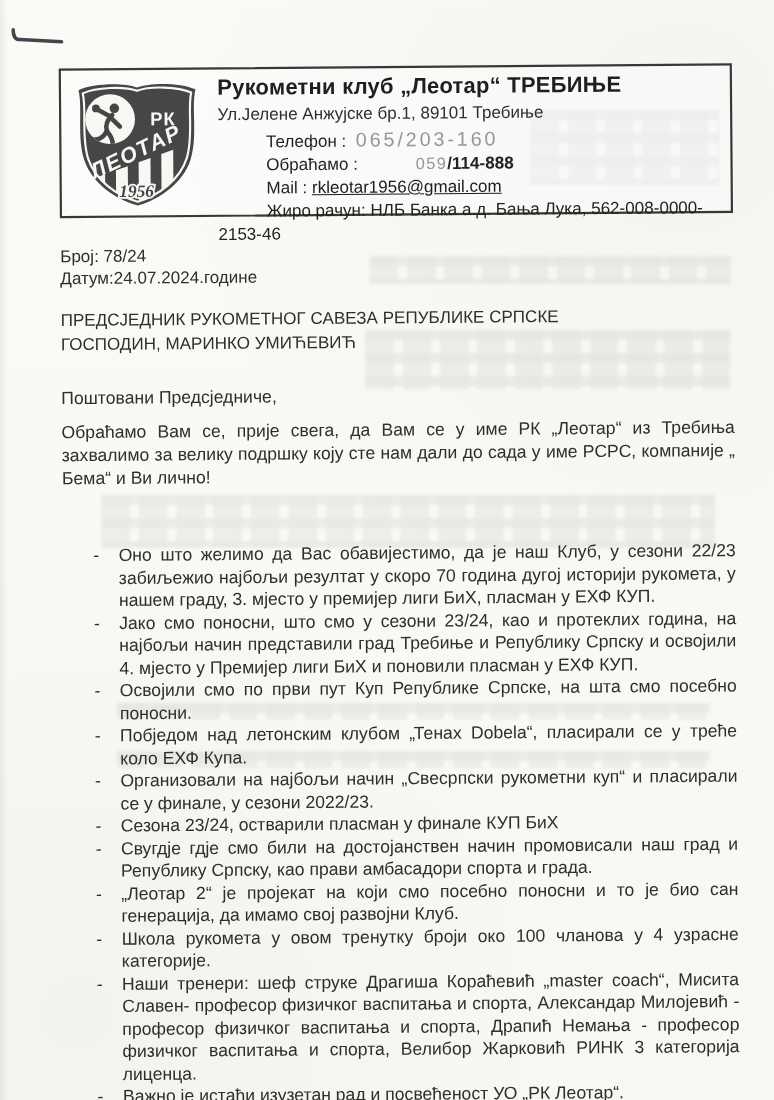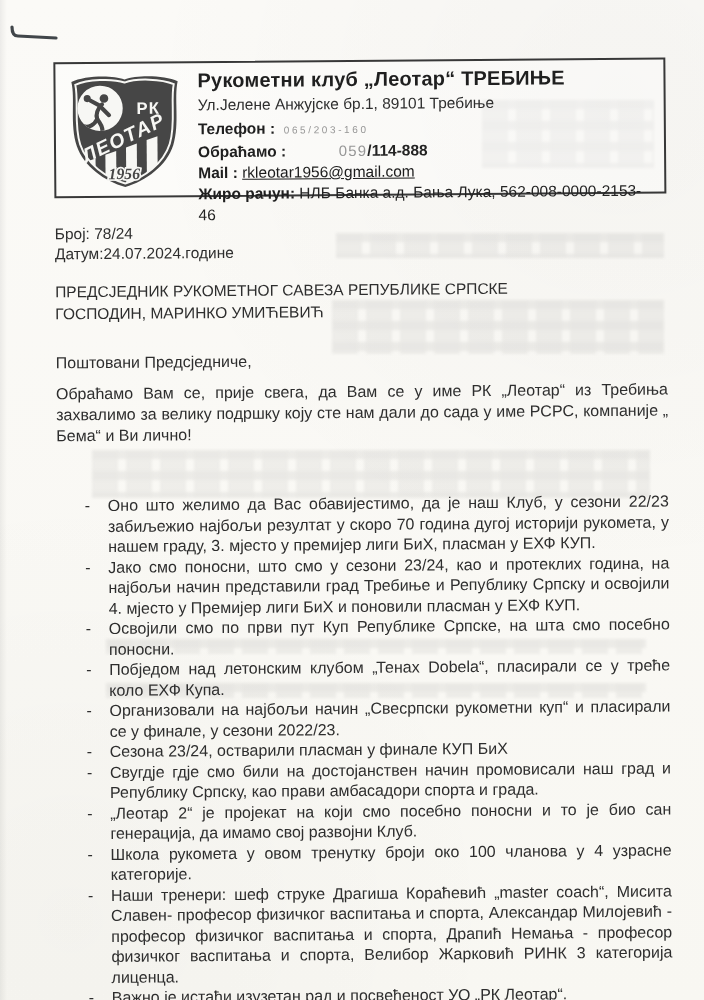--- a/index.html
+++ b/index.html
@@ -18,22 +18,22 @@
     transform:rotate(-0.45deg);transform-origin:50% 40%;}
   
   .pen-mark{position:absolute;left:8px;top:24px;}
   
   .lh-box{width:612px;height:136px;border:2px solid var(--border,#383838);
     box-sizing:border-box;display:flex;padding:5px 8px 4px 5px;background:rgba(255,255,255,0.35);}
   .logo{flex:none;margin-top:2px;}
   .contact{flex:1;margin-left:9px;padding-top:1px;line-height:21px;font-size:15.5px;}
   .club-name{font-size:20px;font-weight:bold;letter-spacing:0.2px;color:#1f1f1f;margin:1px 0 3px;}
   .addr{margin-bottom:3px;}
-  .lbl{font-weight:bold;color:#1f1f1f;}
-  .phone-val{color:var(--ink-light,#969696);letter-spacing:2.6px;font-size:10px;}
+  .lbl{font-weight:normal;color:#1f1f1f;margin-left:44px;}
+  .phone-val{color:var(--ink-light,#969696);letter-spacing:2.6px;font-size:18px;}
   .fax-light{color:var(--ink-light,#969696);letter-spacing:1.2px;font-size:15px;margin-left:44px;}
   .fax-dark{color:#232323;font-weight:bold;}
   .mail-val{text-decoration:underline;color:#1c1c1c;}
   .giro-val{color:#232323;}
   
   .meta{margin-top:26px;font-size:15.5px;line-height:20px;}
   .recipient{margin-top:17px;font-size:15.5px;line-height:22px;}
   .salutation{margin-top:29px;font-size:16px;}
   .intro{margin-top:11px;width:612px;font-size:16px;line-height:21px;text-align:justify;}
   ul.bullets{margin:50px 0 0 0;padding:0;list-style:none;width:612px;

